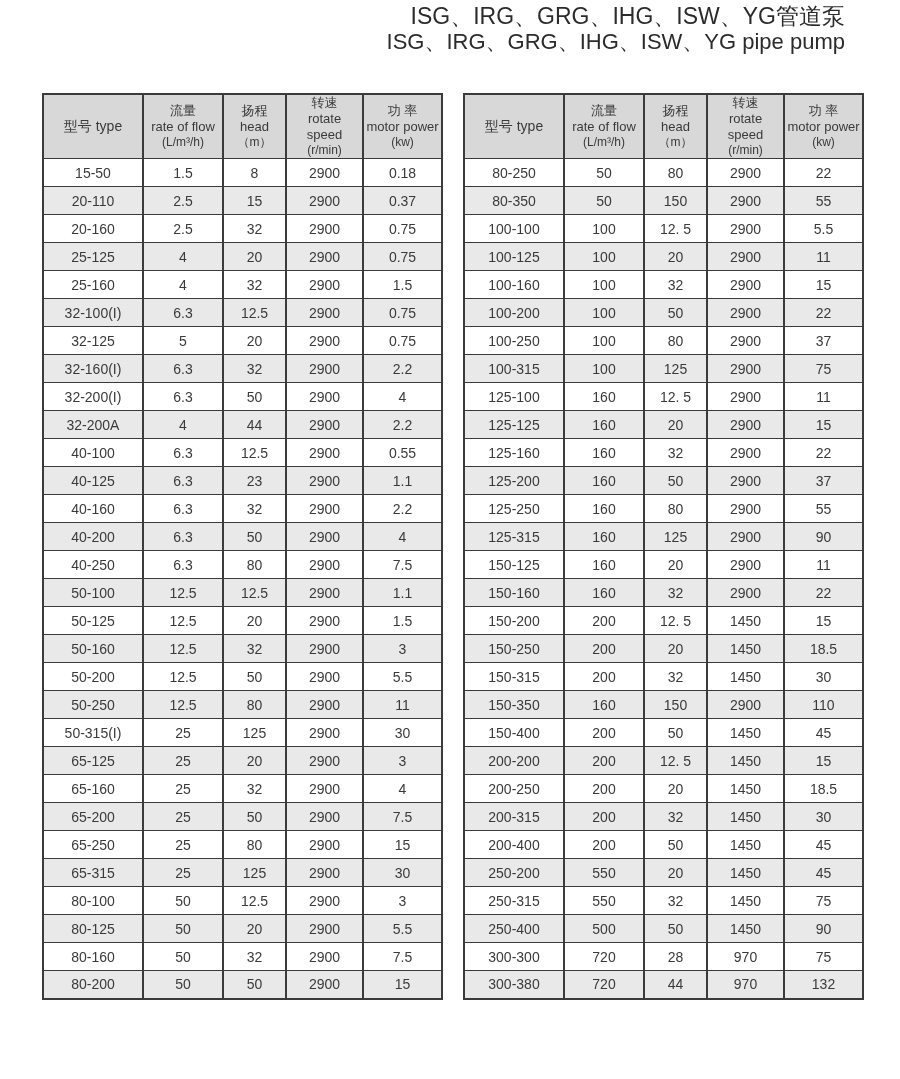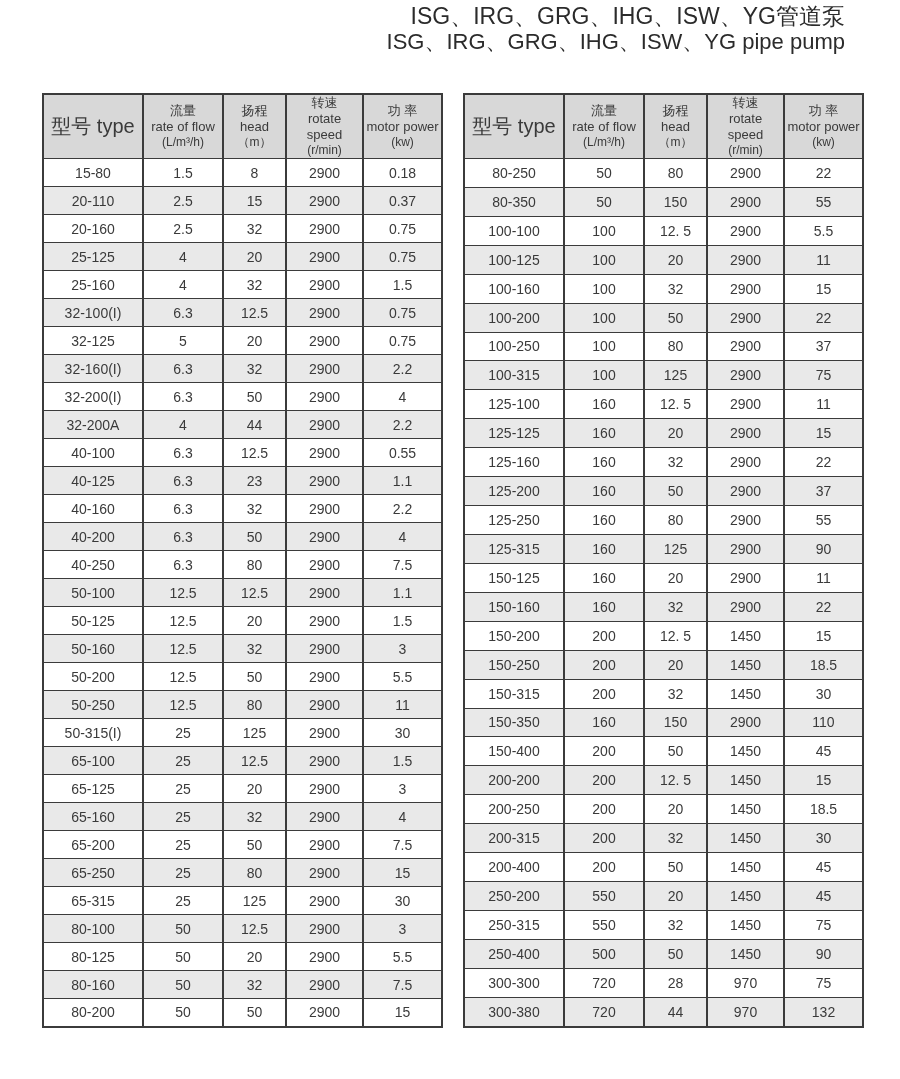--- a/index.html
+++ b/index.html
@@ -60,21 +60,21 @@
   table.spec-table { border: 2px solid #3b3b3b; }
   table.spec-table thead th {
     height: 60px;
     background: #d8d8d8;
     font-weight: normal;
     color: #3a3a3a;
   }
   .h-line  { font-size: 13px; line-height: 16px; }
   .h-en    { font-size: 13px; line-height: 16px; }
   .h-unit  { font-size: 12px; line-height: 15px; }
-  .h-single{ font-size: 20px; }
+  .h-single{ font-size: 14px; }
   table.spec-table td {
     height: 28px;
     font-size: 14px;
     color: #3a3a3a;
     background: #ffffff;
   }
   table.spec-table tbody tr:nth-child(even) td { background: #e9e9e9; }
 </style>
 </head>
 <body>
@@ -118,21 +118,21 @@
           </th>
           <th>
             <div class="h-line">功 率</div>
             <div class="h-en">motor power</div>
             <div class="h-unit">(kw)</div>
           </th>
         </tr>
       </thead>
       <tbody>
           <tr>
-            <td>15-80</td>
+            <td>15-50</td>
             <td>1.5</td>
             <td>8</td>
             <td>2900</td>
             <td>0.18</td>
           </tr>
           <tr>
             <td>20-110</td>
             <td>2.5</td>
             <td>15</td>
             <td>2900</td>
@@ -263,27 +263,20 @@
             <td>80</td>
             <td>2900</td>
             <td>11</td>
           </tr>
           <tr>
             <td>50-315(I)</td>
             <td>25</td>
             <td>125</td>
             <td>2900</td>
             <td>30</td>
-          </tr>
-          <tr>
-            <td>65-100</td>
-            <td>25</td>
-            <td>12.5</td>
-            <td>2900</td>
-            <td>1.5</td>
           </tr>
           <tr>
             <td>65-125</td>
             <td>25</td>
             <td>20</td>
             <td>2900</td>
             <td>3</td>
           </tr>
           <tr>
             <td>65-160</td>

